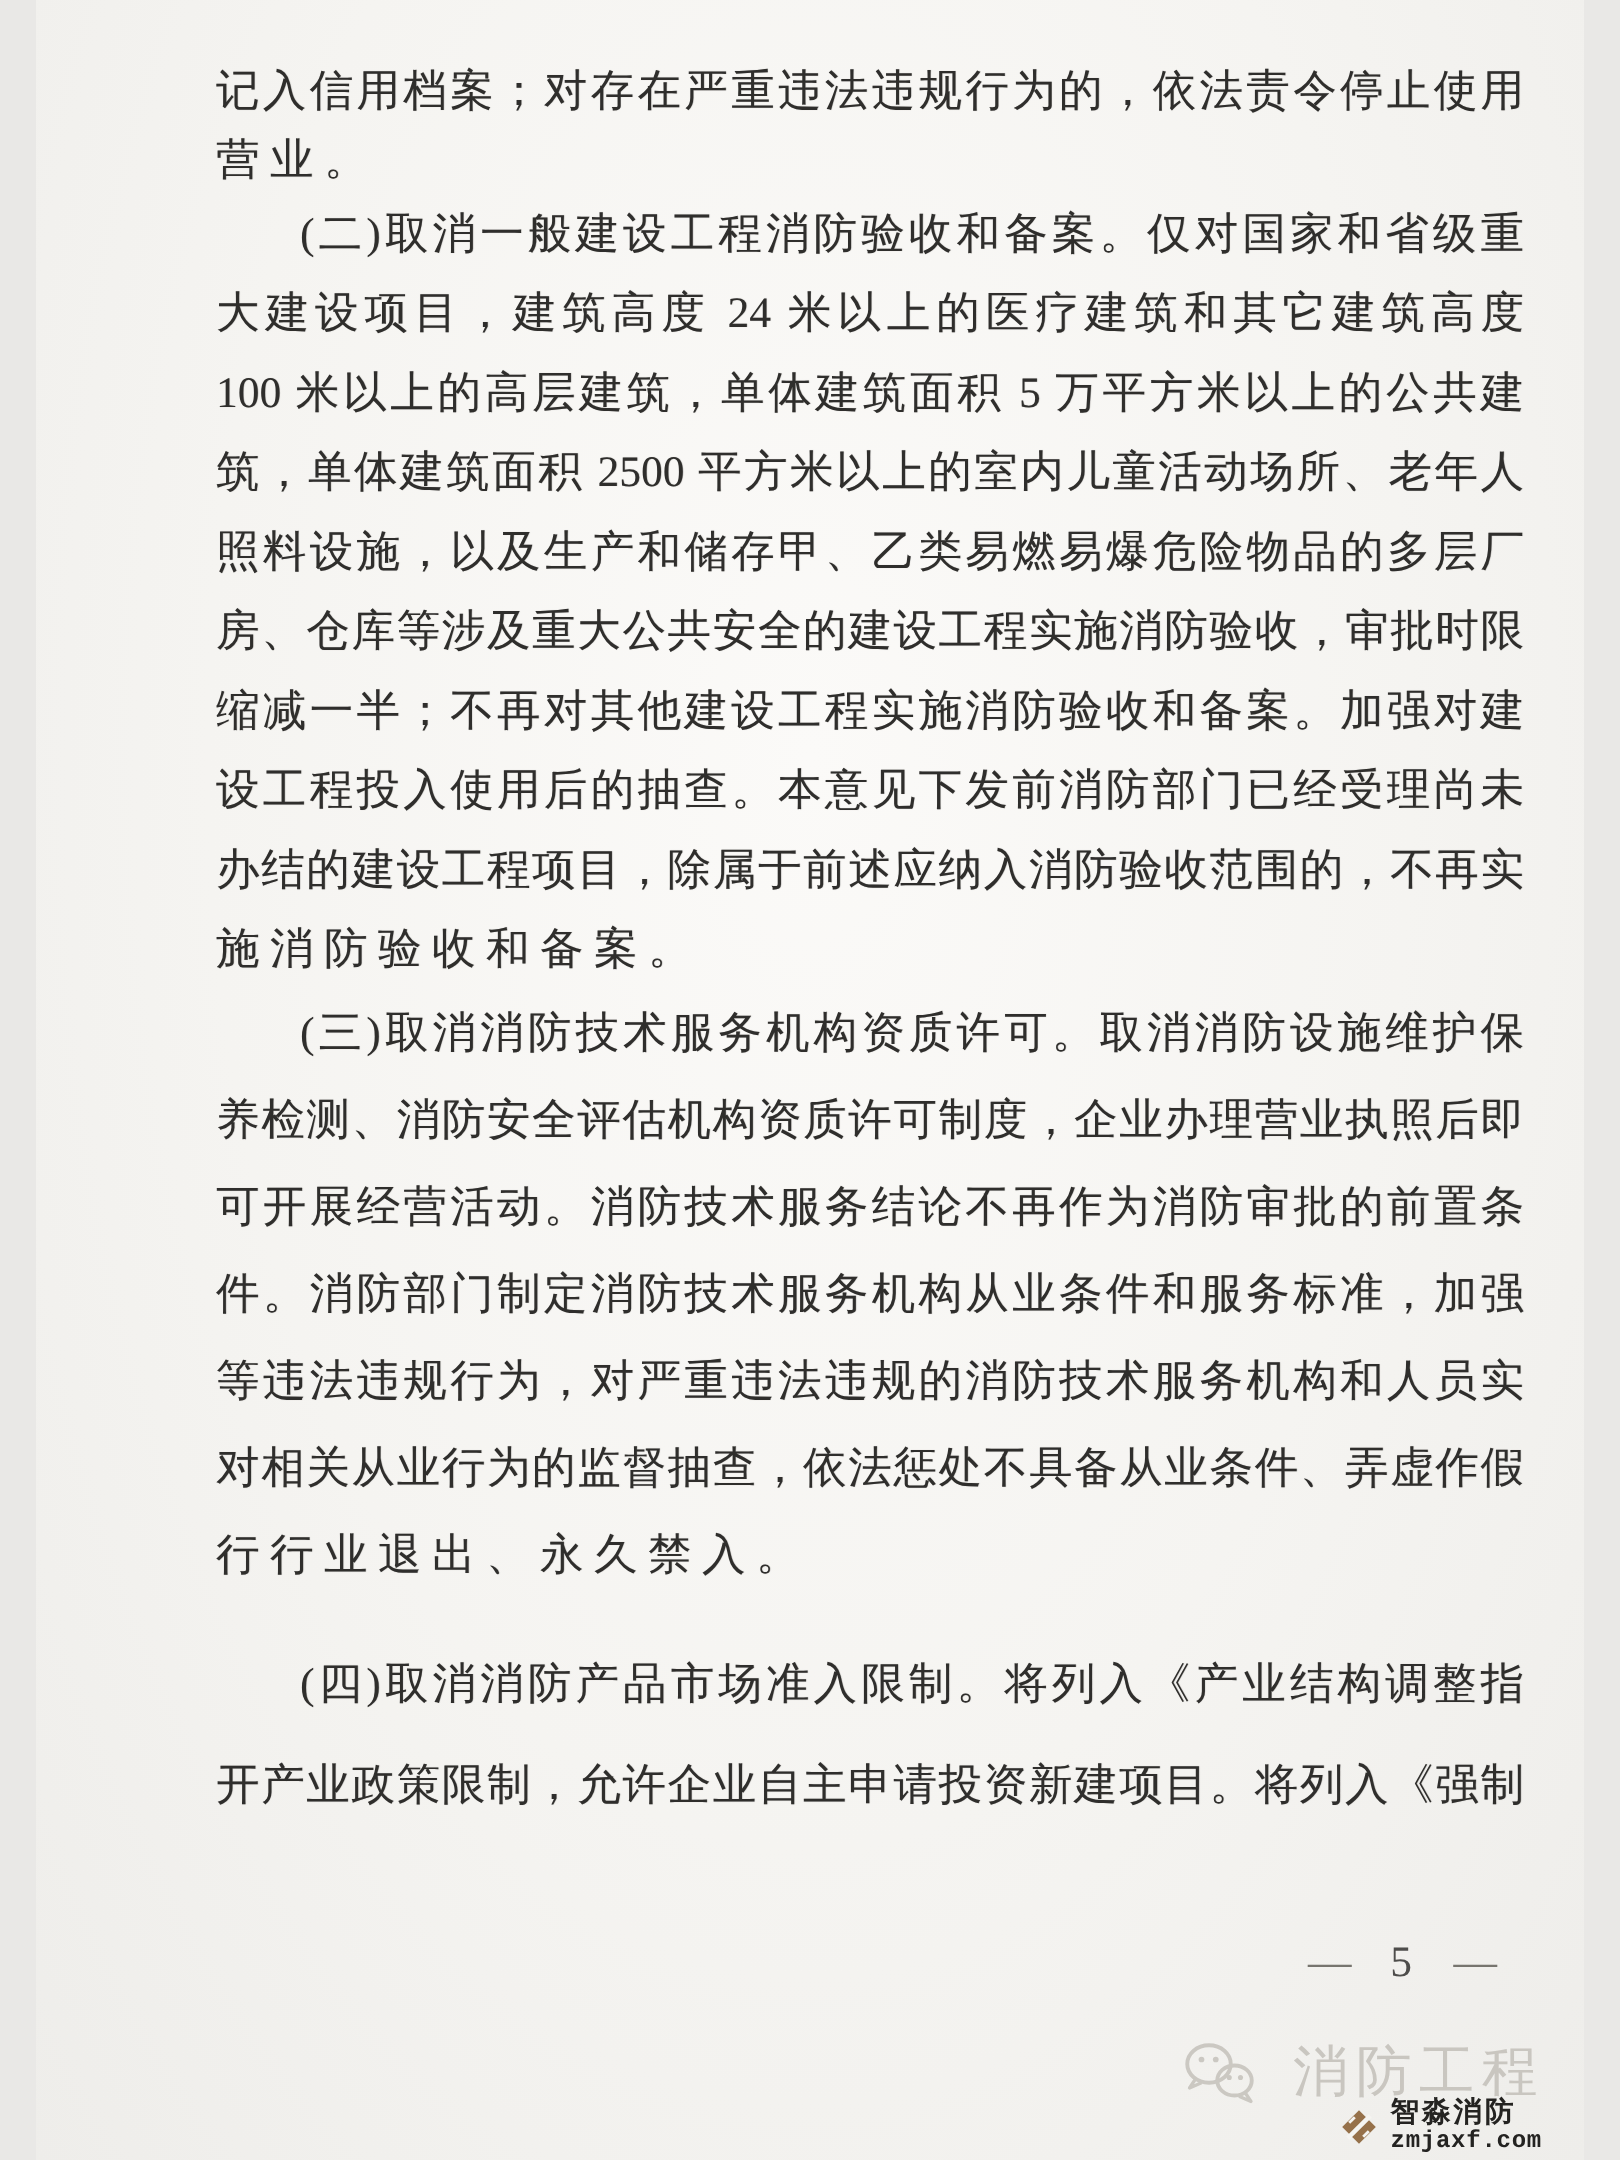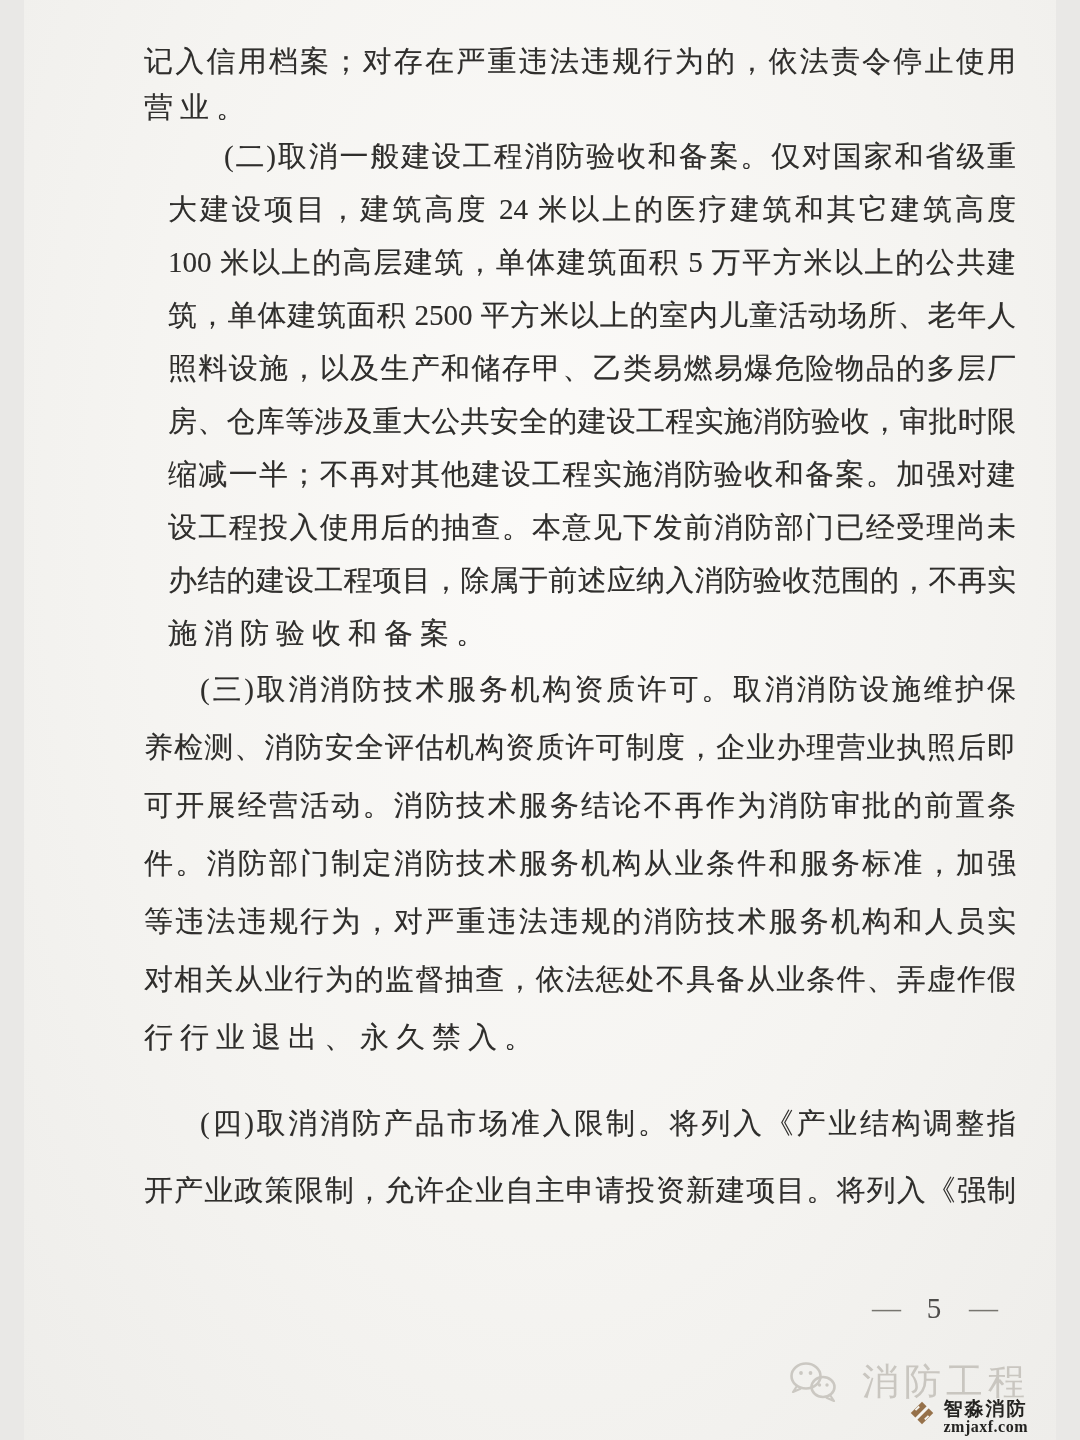--- a/index.html
+++ b/index.html
@@ -31,21 +31,21 @@
     text-justify:inter-character;
   }
   .short{
     text-align:left;
     letter-spacing:7px;
   }
   .indent{
     padding-left:56px;
   }
   .p1 .line{line-height:46px;}
-  .p2 .line{line-height:53px;margin-left:24px;}
+  .p2 .line{line-height:53px;}
   .p3 .line{line-height:58px;}
   .p4 .line{line-height:67px;}
   .p4{margin-top:24px;}
 
   .footer{
     position:absolute;
     top:1292px;left:848px;width:124px;
     display:flex;justify-content:space-between;align-items:center;
     font-size:29px;color:#4e4d4b;
   }
@@ -57,32 +57,32 @@
     display:flex;flex-direction:column;align-items:flex-end;
   }
   .wm-row1{
     display:flex;align-items:center;gap:24px;
     color:#c9c6c0;
     font-size:37px;
     letter-spacing:5px;
     line-height:40px;
   }
   .wm-row2{
-    display:flex;gap:7px;
+    display:flex;align-items:center;gap:7px;
     margin-top:-4px;
     margin-right:2px;
   }
   .wm-col{display:flex;flex-direction:column;align-items:flex-start;line-height:1.05;}
   .wm-brand-small{
     font-size:19px;font-weight:bold;color:#242321;letter-spacing:2px;
     font-family:"Liberation Sans", sans-serif;
   }
   .wm-domain{
     font-size:16px;font-weight:bold;color:#242321;
-    font-family:Liberation Serif, serif;
+    font-family:Liberation Mono, monospace;
     letter-spacing:0.5px;
   }
 </style>
 </head>
 <body>
 
 <div class="page">
 
   <div class="text-block">
 

